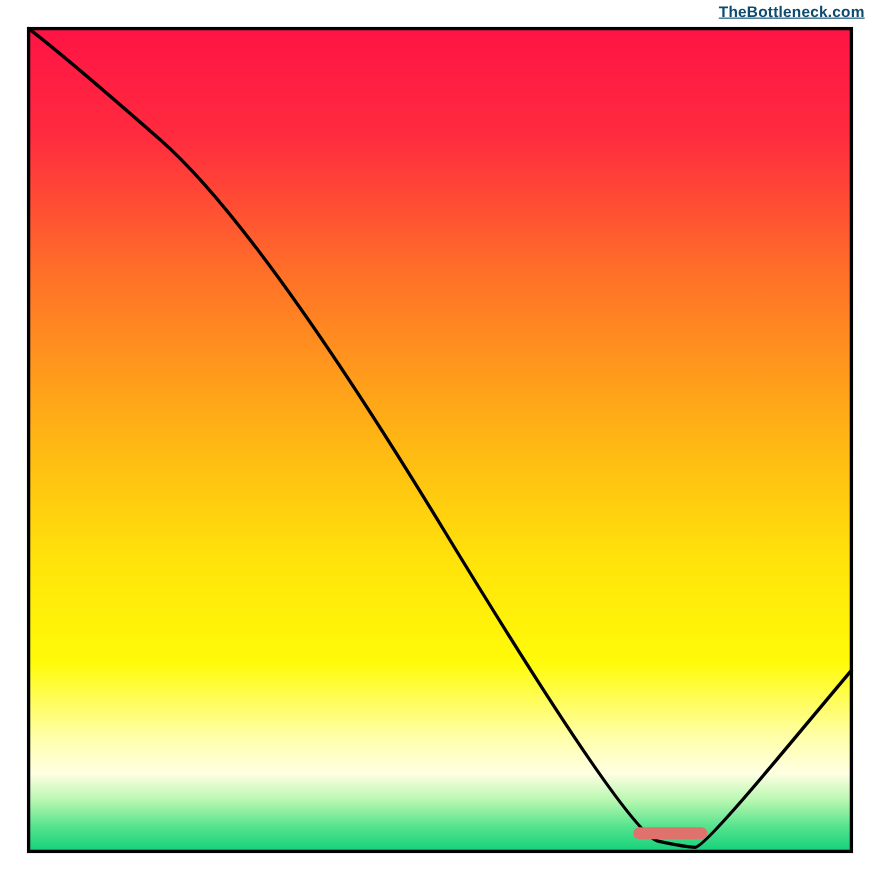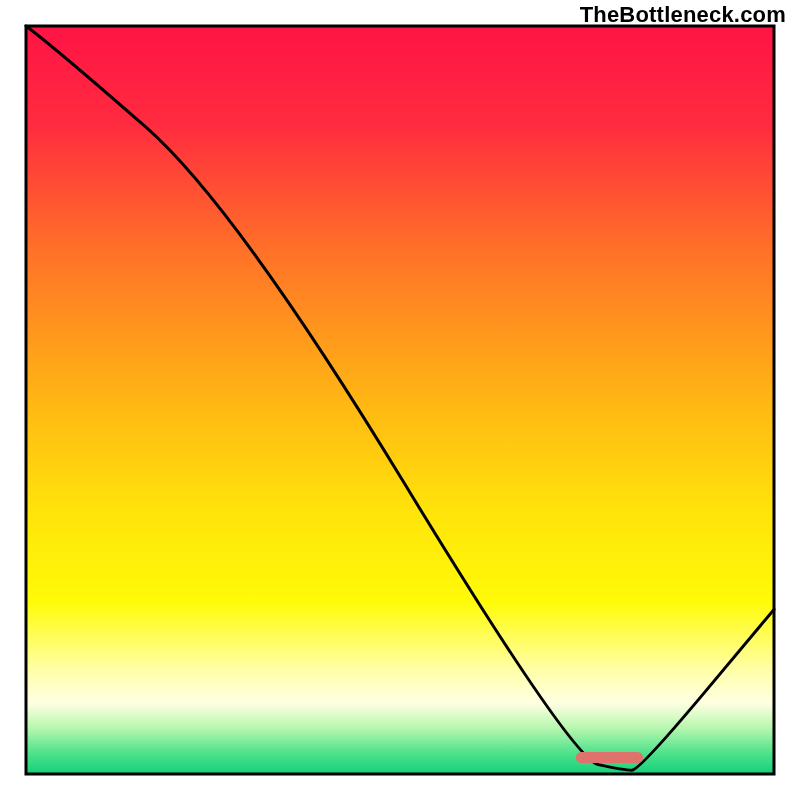--- a/index.html
+++ b/index.html
@@ -13,25 +13,26 @@
   }
   .canvas {
     position: relative;
     width: 800px;
     height: 800px;
   }
   .watermark {
     position: absolute;
     top: 2px;
     right: 14px;
-    font-size: 22px;
+    font-size: 14px;
     font-weight: 700;
-    color: #000000;
+    color: #0c4a6e;
     letter-spacing: 0.2px;
     z-index: 20;
+    text-decoration: underline;
   }
   svg.chart {
     position: absolute;
     left: 0;
     top: 0;
     width: 800px;
     height: 800px;
     z-index: 1;
   }
 </style>

